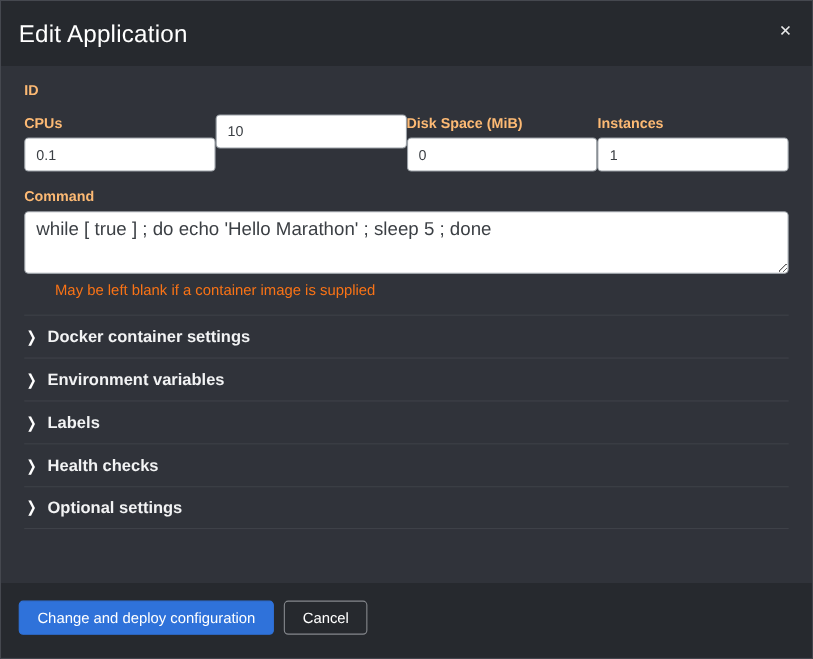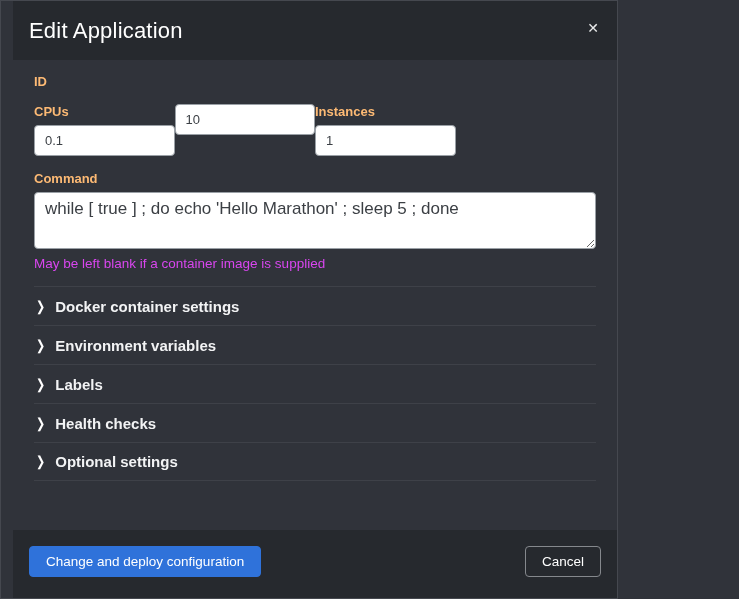--- a/index.html
+++ b/index.html
@@ -4,24 +4,23 @@
 <style>
   * { margin:0; padding:0; box-sizing:border-box; }
   html, body { width:739px; height:599px; }
   body {
     font-family:"Liberation Sans", sans-serif;
     background:#30333a;
     color:#ffffff;
     overflow:hidden;
   }
   .modal {
-    width:618px; height:599px;
+    width:739px; height:599px;
     display:flex; flex-direction:column;
     border:1px solid #45484f;
-    padding-left:12px;
   }
   
   .modal-header {
     background:#26292e;
     padding:17px 20px 16px 16px;
     position:relative;
     flex:0 0 auto;
   }
   .modal-title { font-size:22px; font-weight:500; letter-spacing:0.2px; }
   .close-btn {
@@ -66,21 +65,22 @@
     padding:6px 10px;
     font-size:17px; color:#3b3f44;
     font-family:"Liberation Sans", sans-serif;
     resize:vertical;
     outline:none;
     display:block;
   }
   .help-text {
     margin-top:7px;
     font-size:13.5px;
-    color:#d946ef;
+    color:#f97316;
+    margin-left:28px;
   }
   
   .sections { margin-top:15px; }
   .section-row {
     display:flex; align-items:center;
     height:39px;
     border-top:1px solid #3e4148;
     cursor:pointer;
     padding-left:2px;
   }
@@ -90,21 +90,21 @@
     margin-right:10px;
     transform:scaleY(1.25);
     display:inline-block;
   }
   .section-label { font-size:15px; font-weight:700; color:#f2f3f4;text-align:center; }
   
   .modal-footer {
     flex:0 0 auto;
     background:#26292e;
     padding:16px 16px 21px 16px;
-    display:flex; align-items:center; gap:9px;justify-content:space-between;
+    display:flex; align-items:center; gap:9px;
   }
   .btn {
     height:31px;
     border-radius:4px;
     font-size:13.5px;
     font-family:"Liberation Sans", sans-serif;
     cursor:pointer;
     padding:0 16px;
   }
   .btn-primary {
@@ -134,20 +134,24 @@
       <label class="field-label">ID</label>
     </div>
 
     <div class="grid4">
       <div class="field">
         <label class="field-label">CPUs</label>
         <input class="text-input" value="0.1" style="">
       </div>
       <div class="field">
         <input class="text-input" value="10" style="">
+      </div>
+      <div class="field">
+        <label class="field-label">Disk Space (MiB)</label>
+        <input class="text-input" value="0" style="">
       </div>
       <div class="field">
         <label class="field-label">Instances</label>
         <input class="text-input" value="1" style="">
       </div>
     </div>
 
     <div class="command-field">
       <label class="field-label">Command</label>
       <textarea class="command-textarea" style="">while [ true ] ; do echo 'Hello Marathon' ; sleep 5 ; done</textarea>

